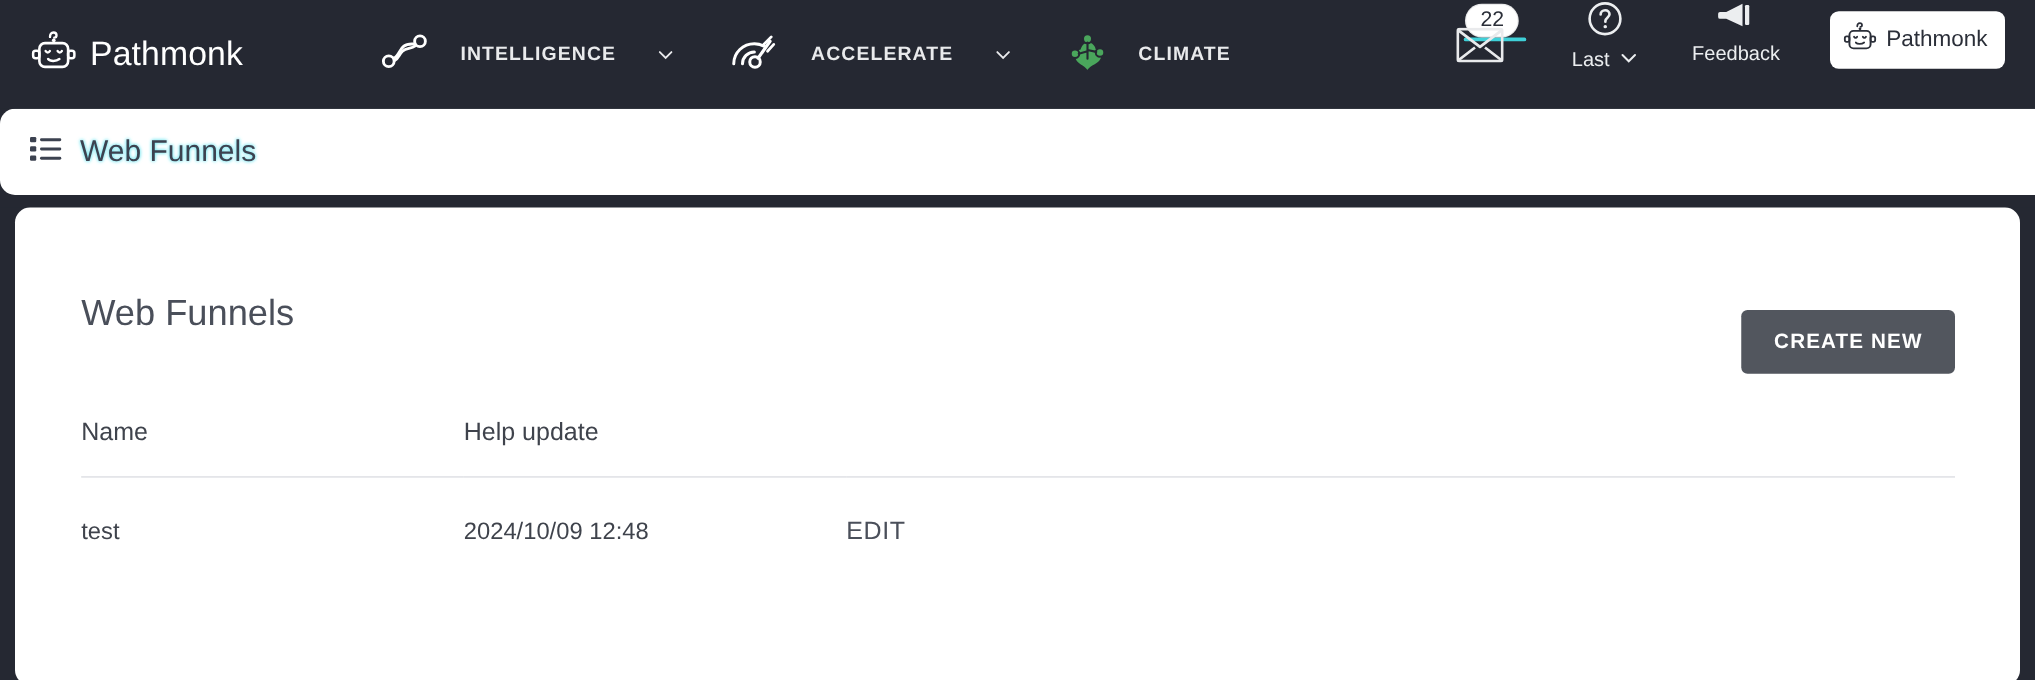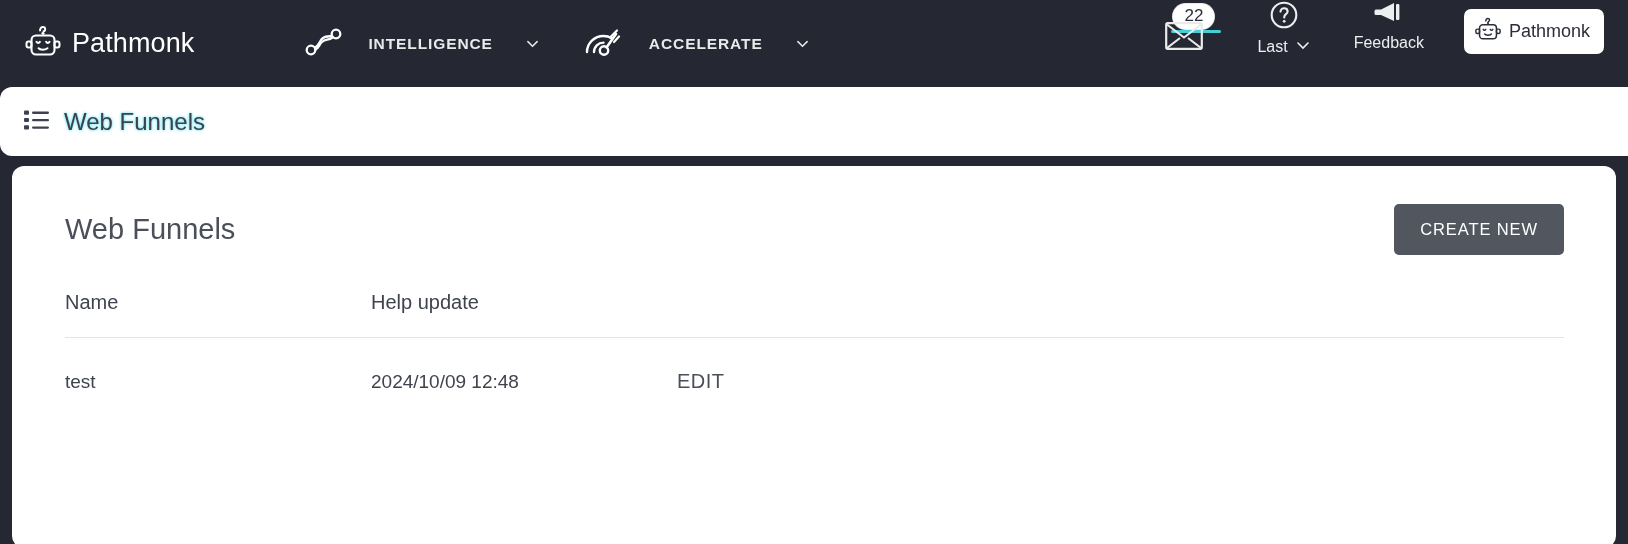--- a/index.html
+++ b/index.html
@@ -119,22 +119,22 @@
     display:flex; align-items:center; justify-content:space-between;
     padding:0 52px 0 53px;
   }
   .card-title{
     font-size:29px; color:#4a4f5a; font-weight:400;
   }
   .create-btn{
     background:#52565e; color:#ffffff;
     border:none; border-radius:5px;
     font-family:"Liberation Sans", sans-serif;
-    font-size:16.5px; font-weight:400; letter-spacing:.9px;
-    padding:16px 26px; cursor:pointer;
+    font-size:16.5px; font-weight:700; letter-spacing:.9px;
+    padding:16px 26px; cursor:pointer;margin-top:44px;
   }
 
   table.funnels{
     width:calc(100% - 105px);
     margin:36px 52px 0 53px;
     border-collapse:collapse;
   }
   table.funnels th{
     text-align:left; font-weight:400;
     font-size:20px; color:#3f434c;
@@ -205,20 +205,32 @@
         </svg>
       </span>
       <span class="nav-label">ACCELERATE</span>
       <span class="caret">
         <svg width="13" height="13" viewBox="0 0 14 14">
             <path d="M2 5l5 5 5-5" stroke="#e9eaec" stroke-width="1.6" fill="none" stroke-linecap="round"></path>
           </svg>
       </span>
     </div>
 
+    <div class="nav-item">
+      <span>
+        <svg width="34" height="36" viewBox="0 0 34 36" fill="none">
+          <path d="M17 33c-3-4-8-5-9.5-9C6 20.5 8 17 11.5 16.5c1-3 3-5.5 6-5.5s5.5 2.3 6 5.3c3.5.6 5.5 4 4 7.5-1.6 4-7.5 5-10.5 9z" fill="#4aa65c"></path>
+          <circle cx="17" cy="8" r="3.6" fill="#4aa65c" stroke="#252832" stroke-width="1.6"></circle>
+          <circle cx="7" cy="20" r="3.4" fill="#4aa65c" stroke="#252832" stroke-width="1.6"></circle>
+          <circle cx="27" cy="19" r="3.4" fill="#4aa65c" stroke="#252832" stroke-width="1.6"></circle>
+          <path d="M17 11v13M17 18l-7 2M17 17l7 1.5" stroke="#252832" stroke-width="1.7" stroke-linecap="round"></path>
+        </svg>
+      </span>
+      <span class="nav-label climate">CLIMATE</span>
+    </div>
 
   </div>
 
   <div class="right-group">
 
     <div class="right-item">
       <div class="mail-wrap">
         <div class="badge-underline"></div>
         <div class="badge">22</div>
         <span class="mail-icon">

